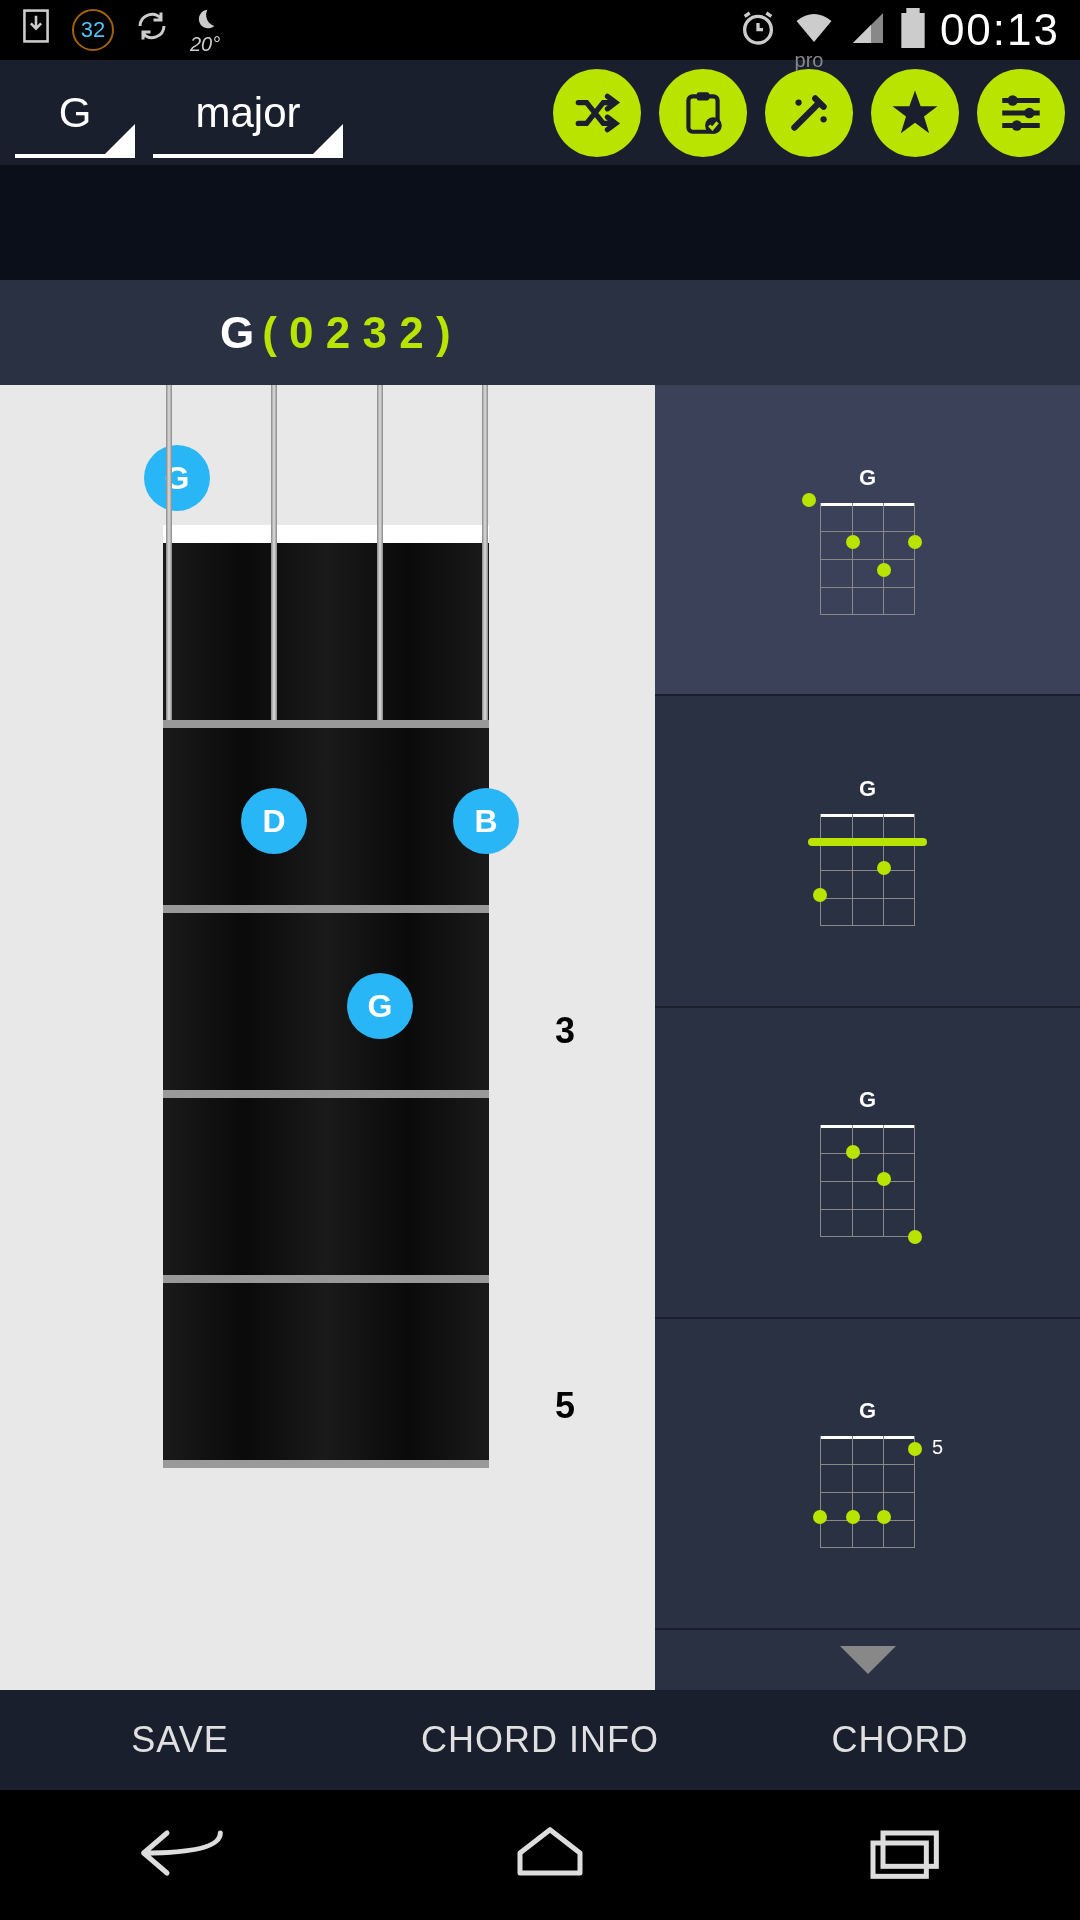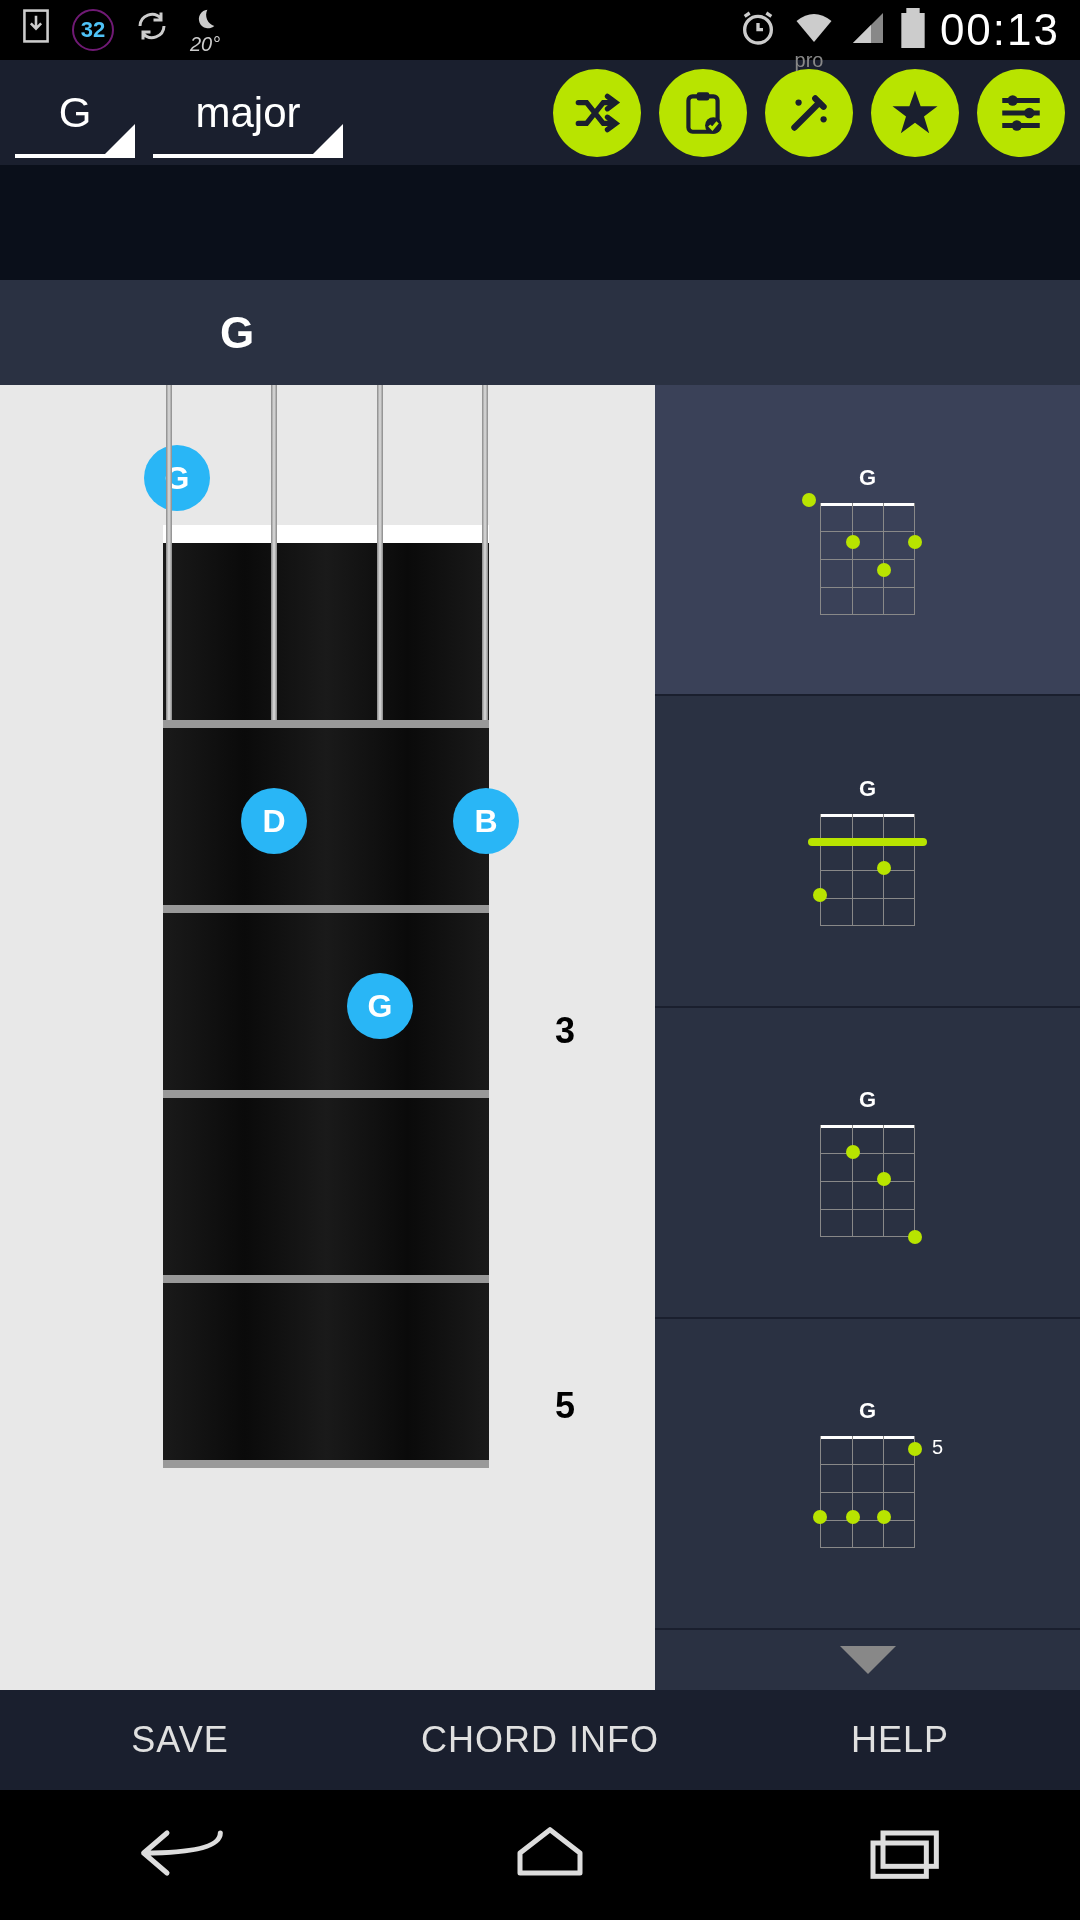--- a/index.html
+++ b/index.html
@@ -6,21 +6,21 @@
   html, body { width: 1080px; height: 1920px; overflow: hidden; font-family: Arial, sans-serif; background: #000; }
   
   .screen { width: 1080px; height: 1920px; display: flex; flex-direction: column; background: #1a1f2e; }
   
   
   .status-bar { height: 60px; background: #000; display: flex; align-items: center; padding: 0 20px; color: #ccc; }
   .status-left { display: flex; align-items: center; gap: 20px; flex: 1; }
   .status-right { display: flex; align-items: center; gap: 15px; }
   .status-time { font-size: 44px; color: #fff; font-weight: 300; letter-spacing: 2px; }
   .status-icon { font-size: 32px; }
-  .circled-num { width: 42px; height: 42px; border: 2px solid #701a75; border-radius: 50%; display: flex; align-items: center; justify-content: center; color: #4fc3f7; font-size: 22px; font-weight: bold; }
+  .circled-num { width: 42px; height: 42px; border: 2px solid #a16207; border-radius: 50%; display: flex; align-items: center; justify-content: center; color: #4fc3f7; font-size: 22px; font-weight: normal; }
   .temp { font-size: 20px; color: #ccc; font-style: italic; }
   
   
   .toolbar { height: 105px; background: #1a1f2e; display: flex; align-items: center; padding: 0 15px; gap: 18px; }
   .selector { position: relative; display: flex; align-items: center; justify-content: center; height: 90px; color: #fff; font-size: 42px; }
   .selector-1 { width: 120px; }
   .selector-2 { width: 190px; }
   .selector::after {
     content: ''; position: absolute; bottom: 0; left: 0; right: 0; height: 4px; background: #fff;
   }
@@ -181,20 +181,21 @@
           <circle cx="16" cy="12" r="2.5" fill="#1a1f2e"></circle>
           <circle cx="10" cy="18" r="2.5" fill="#1a1f2e"></circle>
         </svg>
     </div>
   </div>
 
   <div class="dark-strip"></div>
 
   <div class="chord-name-bar">
     <span class="chord-root">G</span>
+    <span class="chord-fingering">( 0 2 3 2 )</span>
   </div>
 
   <div class="main">
 
     <div class="fretboard-area">
 
       <div class="note-dot" style="left:144px; top:60px;">G</div>
 
       <div class="fretboard">
         <div class="nut"></div>
@@ -306,21 +307,21 @@
       </div>
       <div class="scroll-down">
         <div class="scroll-tri"></div>
       </div>
     </div>
   </div>
 
   <div class="bottom-btns">
     <div class="bot-btn">SAVE</div>
     <div class="bot-btn">CHORD INFO</div>
-    <div class="bot-btn">HELP</div>
+    <div class="bot-btn">CHORD</div>
   </div>
 
   <div class="nav-bar">
     <div class="nav-btn">
       <svg width="100" height="60" viewBox="0 0 60 36">
           <path d="M18 6 L4 18 L18 30 M4 18 Q50 18 50 6" stroke-width="3" stroke-linecap="round" stroke-linejoin="round"></path>
         </svg>
     </div>
     <div class="nav-btn">
       <svg width="80" height="60" viewBox="0 0 48 36">

